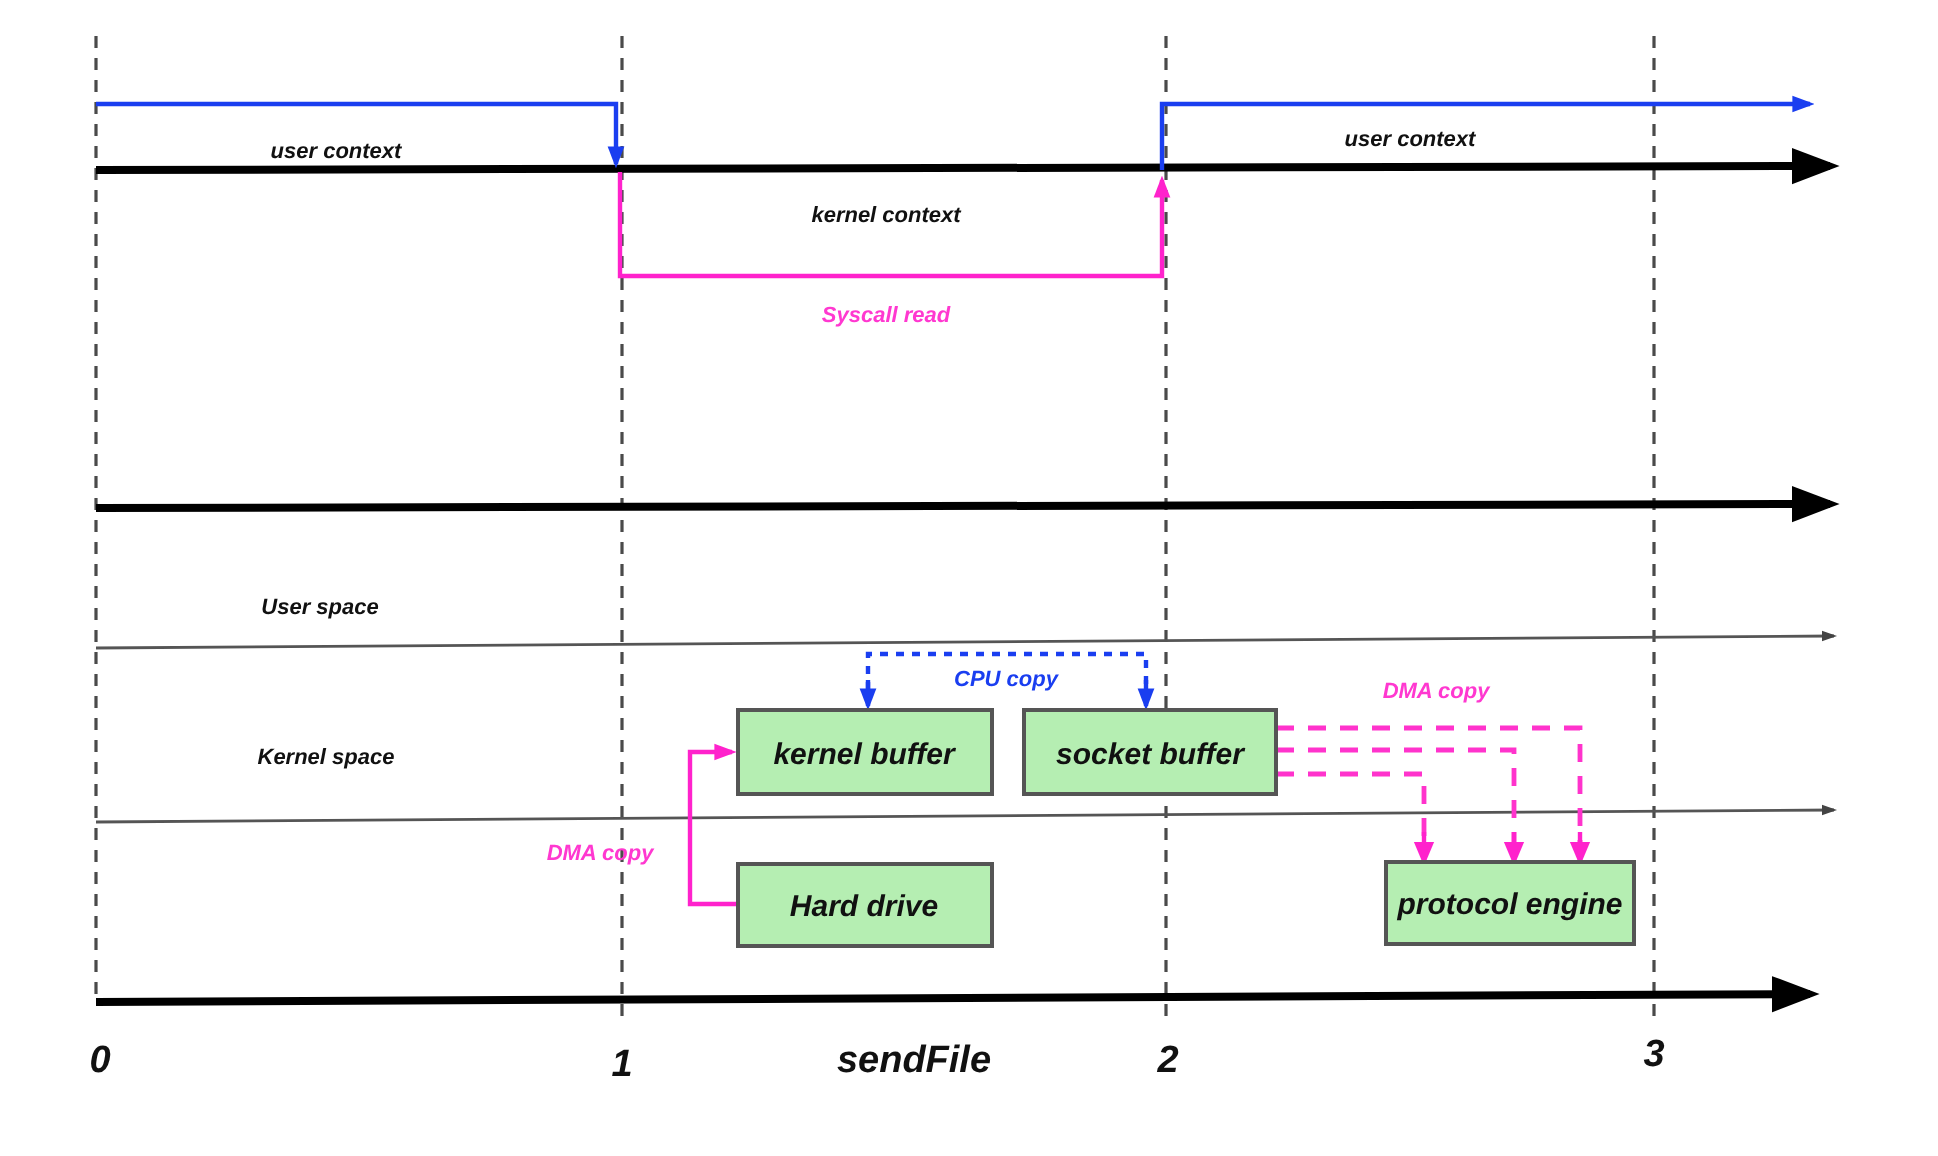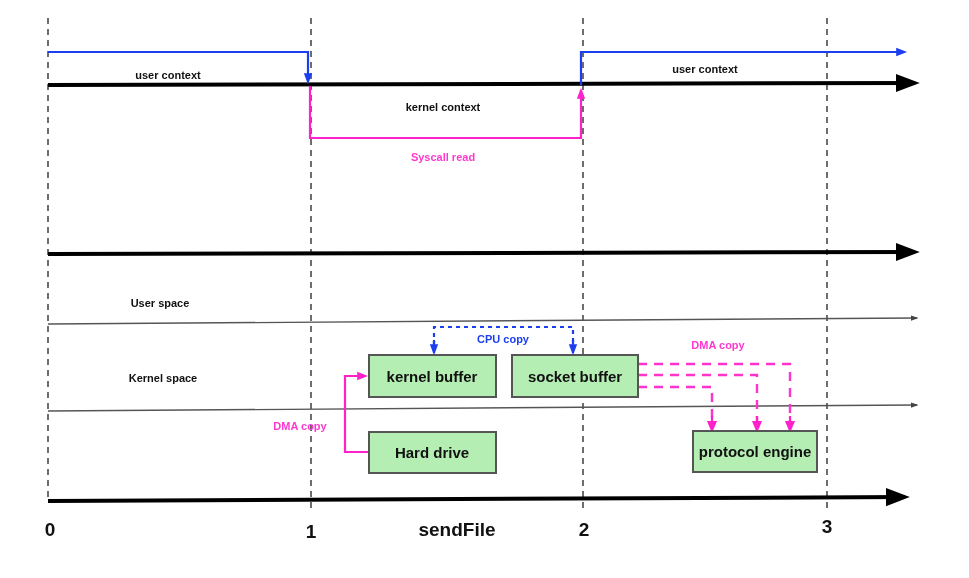--- a/index.html
+++ b/index.html
@@ -11,20 +11,21 @@
     width: 969px;
     height: 578px;
     overflow: hidden;
     font-family: "Liberation Sans", sans-serif;
   }
   #diagram-root {
     position: relative;
     width: 969px;
     height: 578px;
     background: #ffffff;
+    font-style: italic;
   }
   svg#scene {
     position: absolute;
     left: 0;
     top: 0;
     width: 969px;
     height: 578px;
     display: block;
   }
   .lbl {

